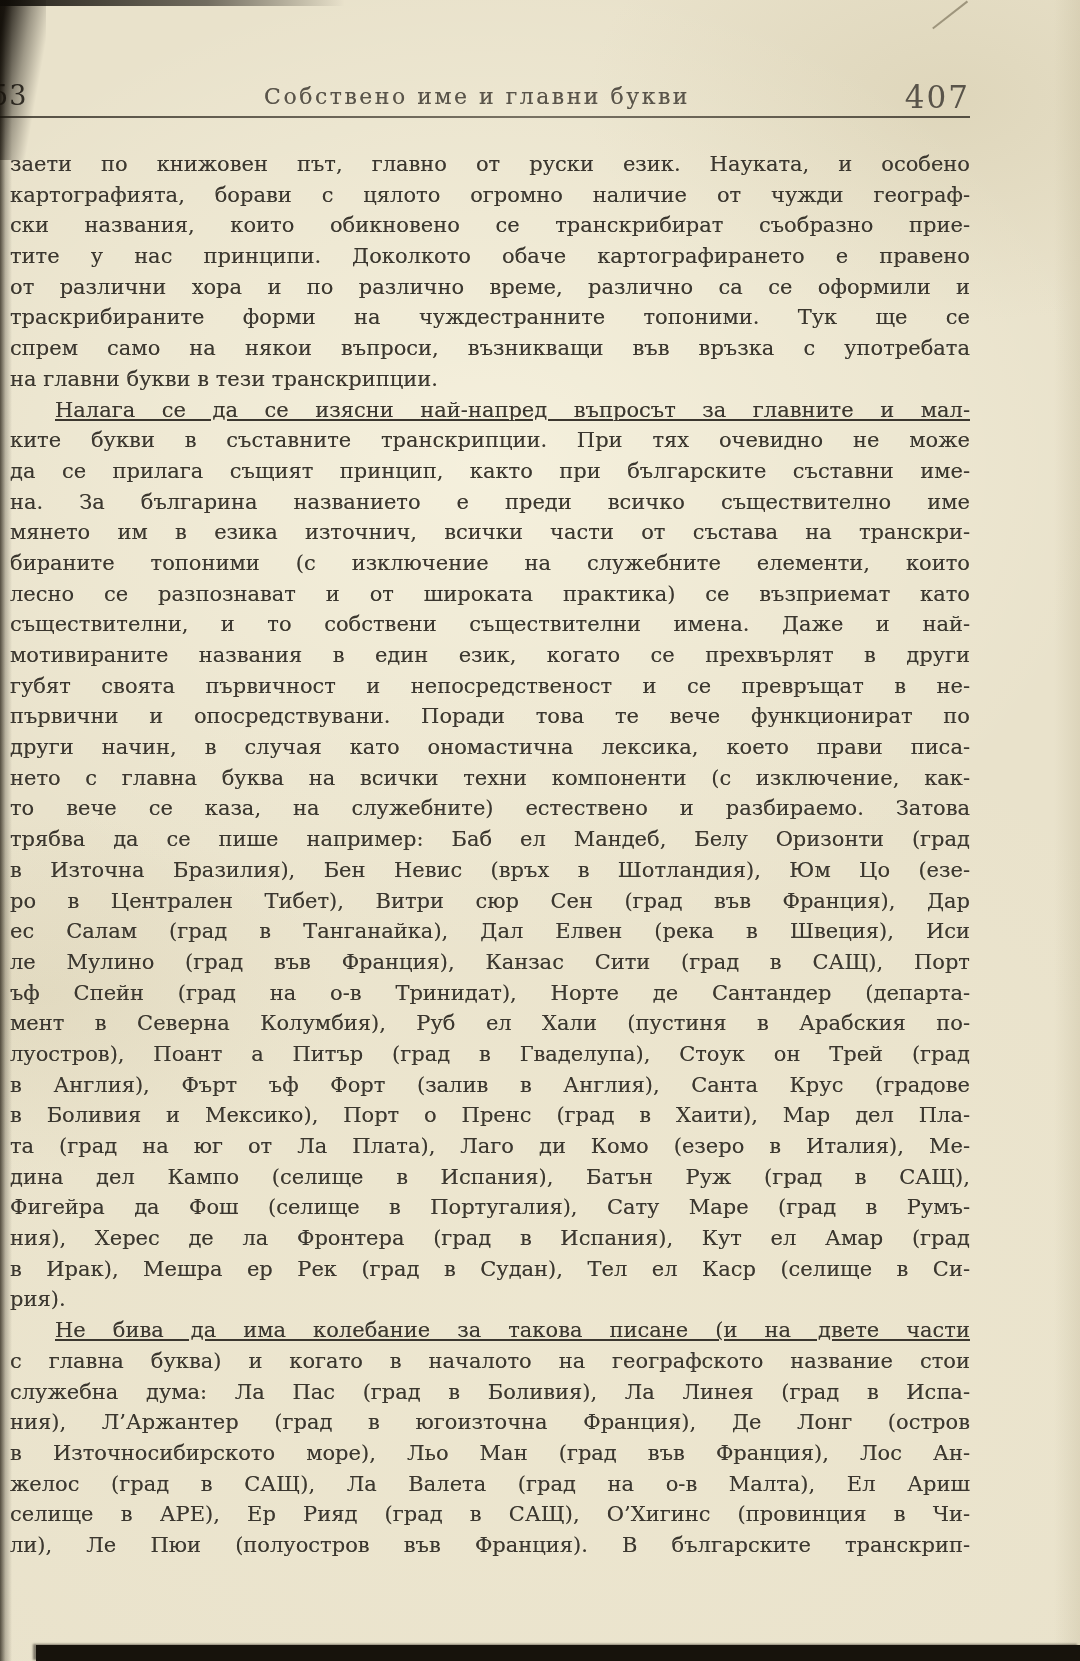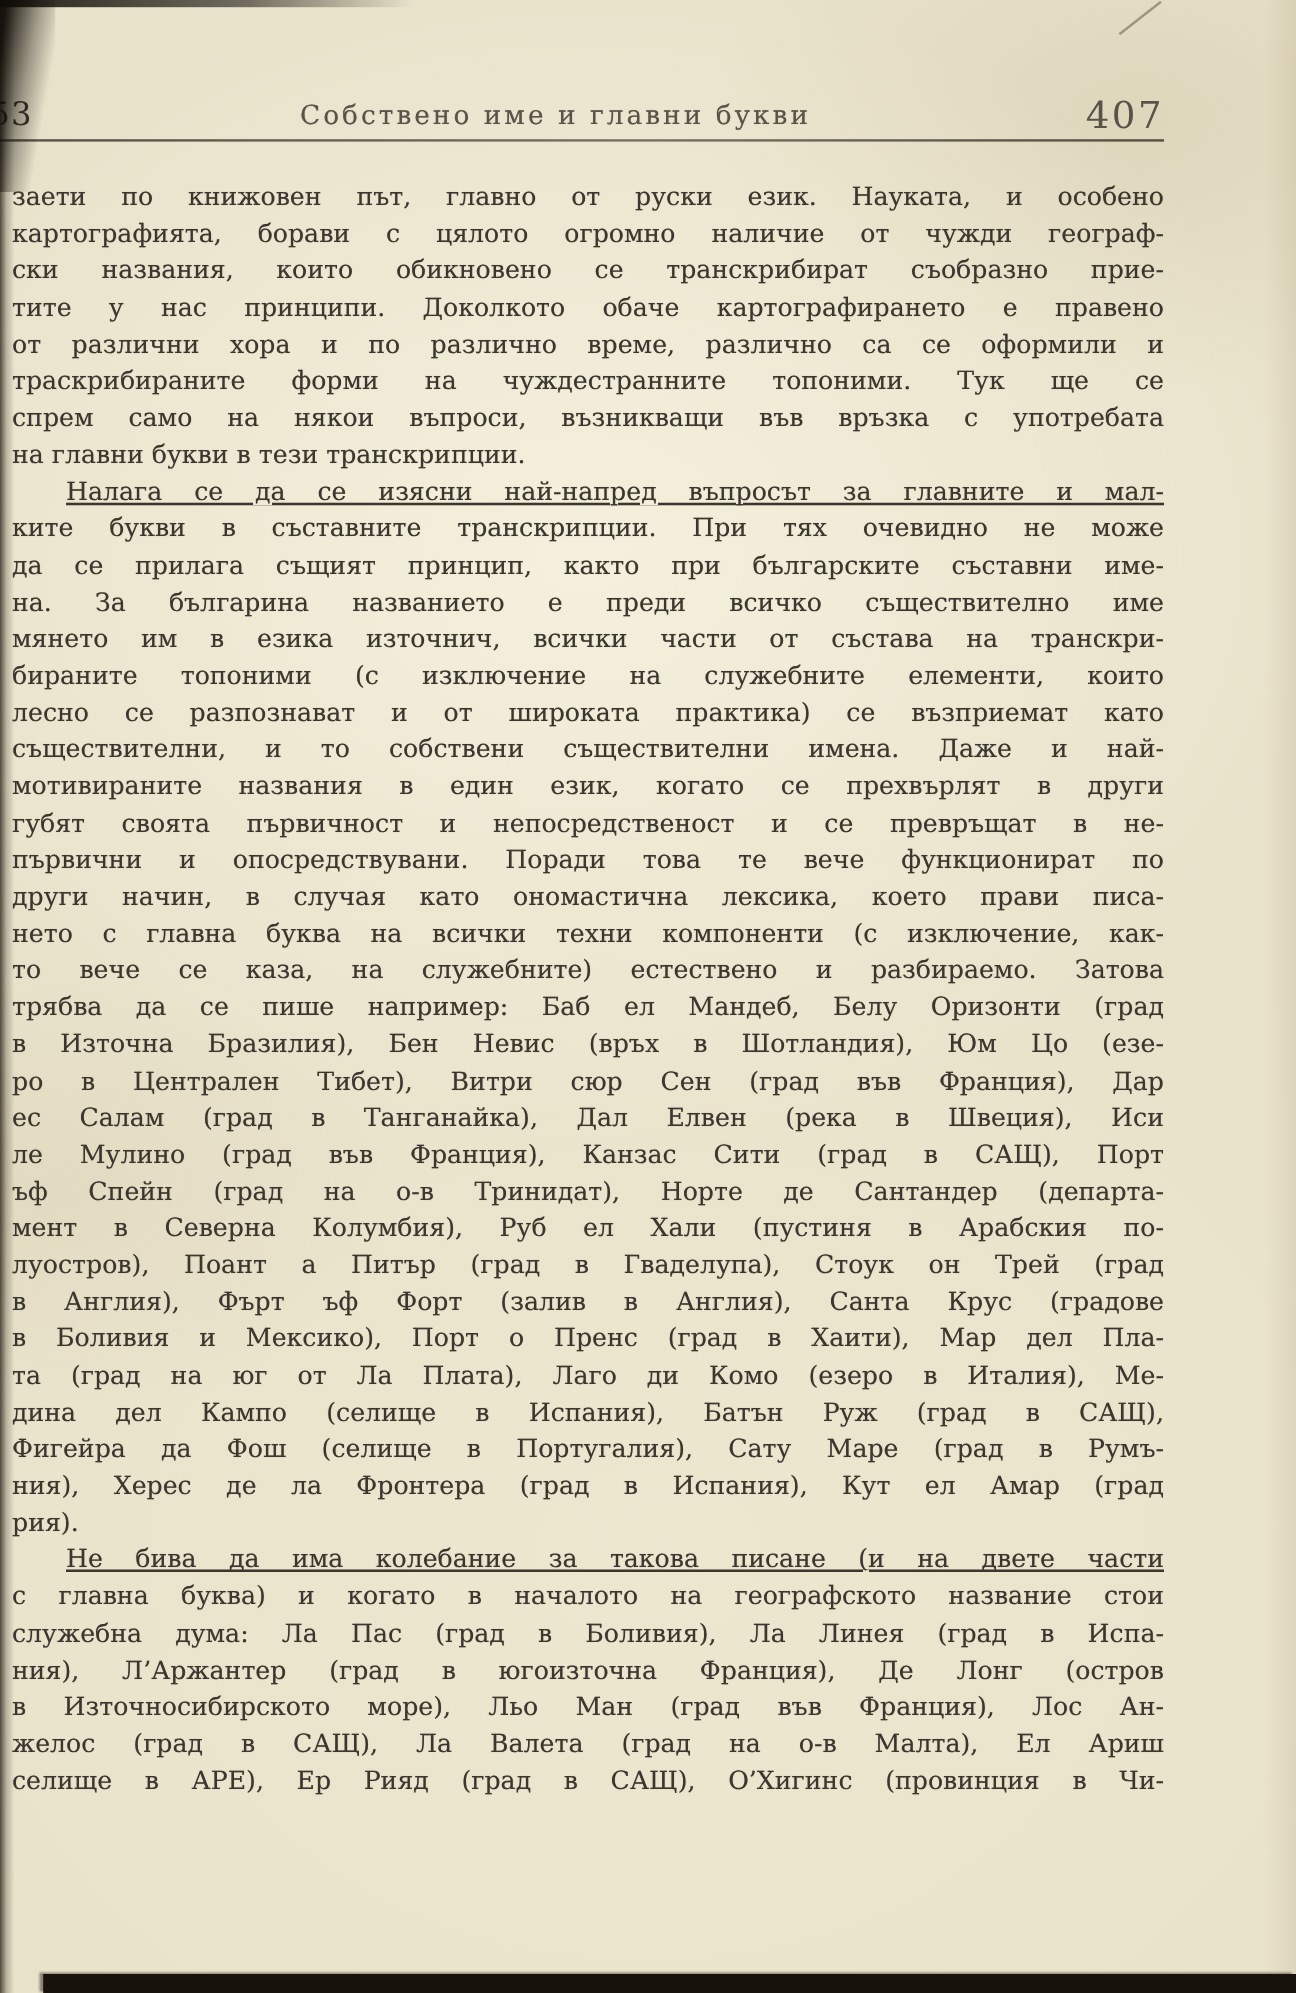--- a/index.html
+++ b/index.html
@@ -18,21 +18,21 @@
       radial-gradient(ellipse 420px 260px at 4% 60%, rgba(208,198,166,.35), rgba(208,198,166,0) 70%),
       linear-gradient(var(--paper,#e9e2cb), var(--paper,#e9e2cb));
   }
   
   .hnum-left{
     position:absolute;left:-9px;top:80px;
     font-size:27px;color:var(--ink,#3e3a32);letter-spacing:1px;
   }
   .htitle{
     position:absolute;left:250px;top:84px;width:440px;
-    text-align:left;font-size:22px;letter-spacing:2.5px;
+    text-align:right;font-size:22px;letter-spacing:2.5px;
     color:var(--hink,#59544a);
     text-shadow:0 0 .6px rgba(90,85,72,.55);
   }
   .hnum-right{
     position:absolute;right:110px;top:79px;
     font-size:31px;letter-spacing:2px;color:var(--hink,#59544a);
   }
   .hrule{
     position:absolute;left:0;top:116px;width:970px;height:2px;
     background:linear-gradient(to right, rgba(60,55,45,.85), rgba(70,64,52,.7) 55%, rgba(60,55,45,.85));
@@ -126,28 +126,30 @@
       <div class="tline"><span class="it">ле Мулино</span><span> (град във Франция), </span><span class="it">Канзас Сити</span><span> (град в САЩ), </span><span class="it">Порт</span></div>
       <div class="tline"><span class="it">ъф Спейн</span><span> (град на о-в Тринидат), </span><span class="it">Норте де Сантандер</span><span> (департа-</span></div>
       <div class="tline"><span>мент в Северна Колумбия), </span><span class="it">Руб ел Хали</span><span> (пустиня в Арабския по-</span></div>
       <div class="tline"><span>луостров), </span><span class="it">Поант а Питър</span><span> (град в Гваделупа), </span><span class="it">Стоук он Трей</span><span> (град</span></div>
       <div class="tline"><span>в Англия), </span><span class="it">Фърт ъф Форт</span><span> (залив в Англия), </span><span class="it">Санта Крус</span><span> (градове</span></div>
       <div class="tline"><span>в Боливия и Мексико), </span><span class="it">Порт о Пренс</span><span> (град в Хаити), </span><span class="it">Мар дел Пла-</span></div>
       <div class="tline"><span class="it">та</span><span> (град на юг от Ла Плата), </span><span class="it">Лаго ди Комо</span><span> (езеро в Италия), </span><span class="it">Ме-</span></div>
       <div class="tline"><span class="it">дина дел Кампо</span><span> (селище в Испания), </span><span class="it">Батън Руж</span><span> (град в САЩ),</span></div>
       <div class="tline"><span class="it">Фигейра да Фош</span><span> (селище в Португалия), </span><span class="it">Сату Маре</span><span> (град в Румъ-</span></div>
       <div class="tline"><span>ния), </span><span class="it">Херес де ла Фронтера</span><span> (град в Испания), </span><span class="it">Кут ел Амар</span><span> (град</span></div>
+      <div class="tline"><span>в Ирак), </span><span class="it">Мешра ер Рек</span><span> (град в Судан), </span><span class="it">Тел ел Каср</span><span> (селище в Си-</span></div>
       <div class="tline noj"><span>рия).</span></div>
       <div class="tline ind"><span>Не бива да има колебание за такова писане (и на двете части</span></div>
       <div class="tline"><span>с главна буква) и когато в началото на географското название стои</span></div>
       <div class="tline"><span>служебна дума: </span><span class="it">Ла Пас</span><span> (град в Боливия), </span><span class="it">Ла Линея</span><span> (град в Испа-</span></div>
       <div class="tline"><span>ния), </span><span class="it">Л’Аржантер</span><span> (град в югоизточна Франция), </span><span class="it">Де Лонг</span><span> (остров</span></div>
       <div class="tline"><span>в Източносибирското море), </span><span class="it">Льо Ман</span><span> (град във Франция), </span><span class="it">Лос Ан-</span></div>
       <div class="tline"><span class="it">желос</span><span> (град в САЩ), </span><span class="it">Ла Валета</span><span> (град на о-в Малта), </span><span class="it">Ел Ариш</span></div>
       <div class="tline"><span>селище в АРЕ), </span><span class="it">Ер Рияд</span><span> (град в САЩ), </span><span class="it">О’Хигинс</span><span> (провинция в Чи-</span></div>
+      <div class="tline"><span>ли), </span><span class="it">Ле Пюи</span><span> (полуостров във Франция). В българските транскрип-</span></div>
     </div>
 
   <div class="scratch"></div>
   <div class="edge-right"></div>
   <div class="edge-left"></div>
   <div class="edge-corner"></div>
   <div class="edge-top"></div>
   <div class="edge-bottom"></div>
 </div>
 

